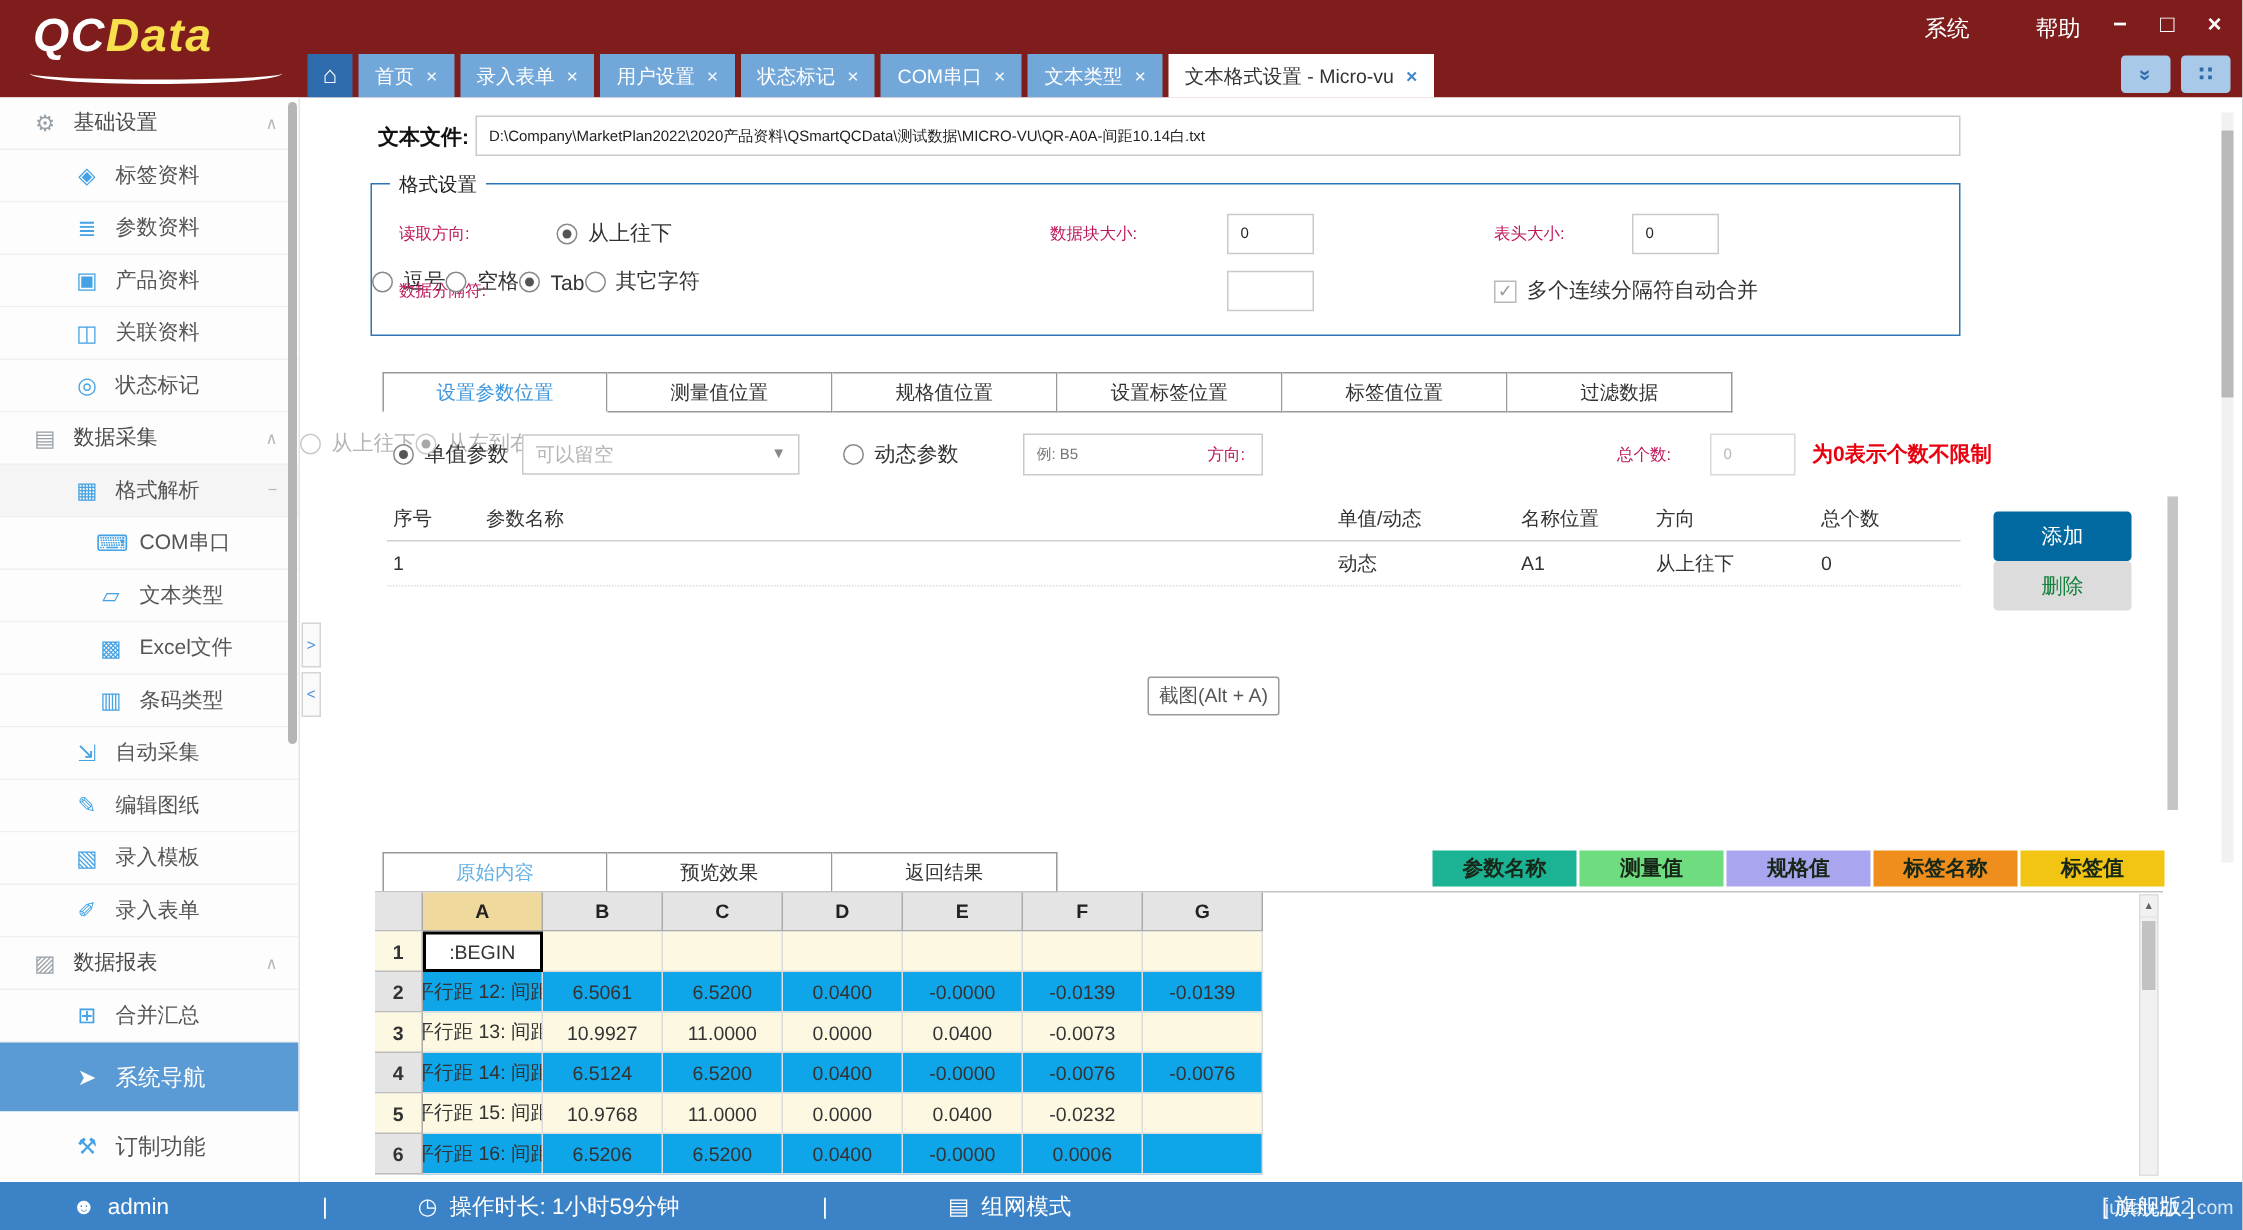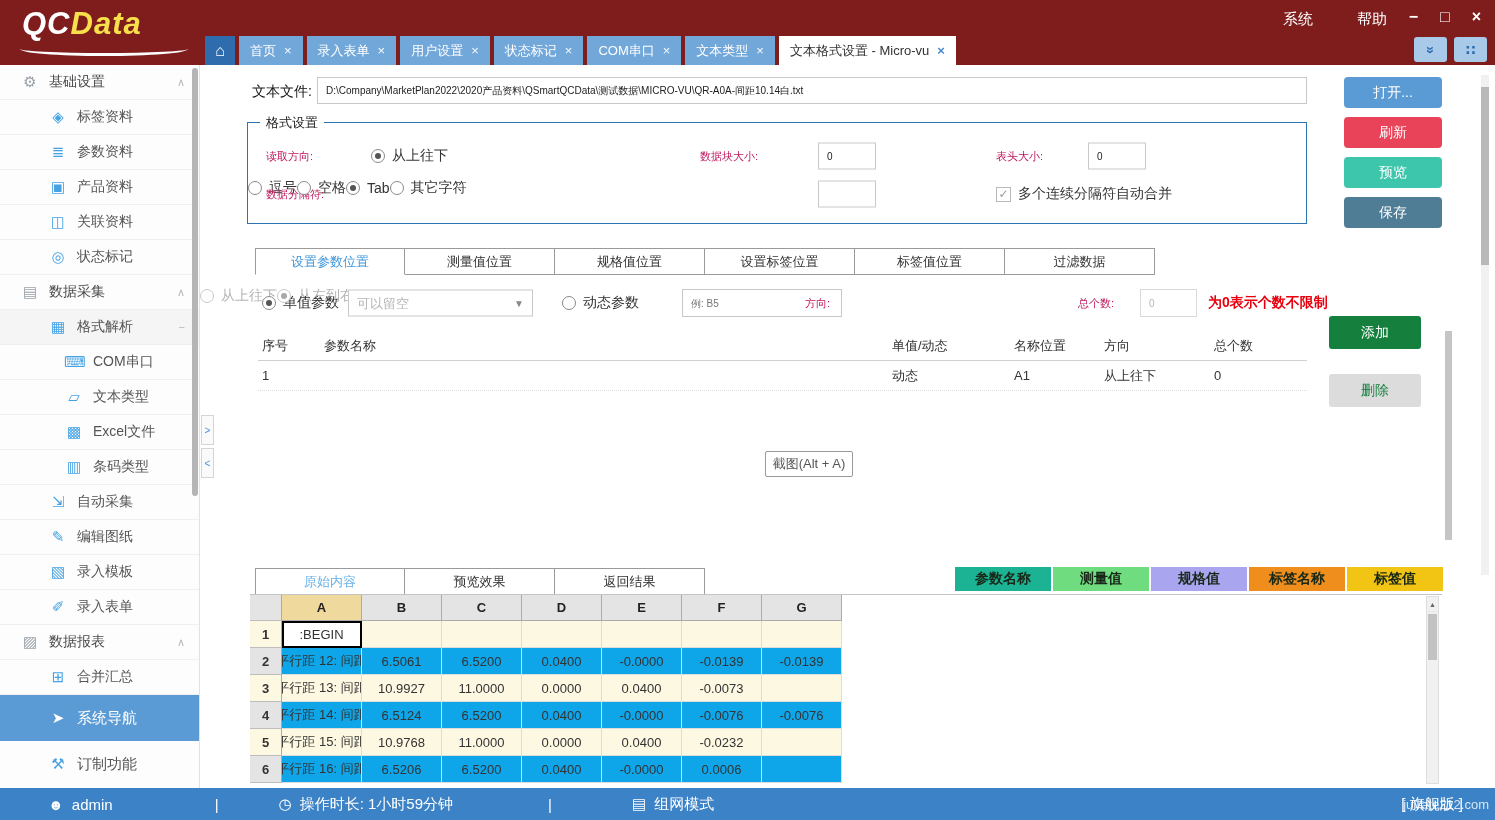--- a/index.html
+++ b/index.html
@@ -38,21 +38,21 @@
 .s-scroll{position:absolute;right:1px;top:3px;width:6px;height:428px;background:#b5b5b5;border-radius:3px}
 
 .statusbar{position:absolute;left:0;top:788px;width:1495px;height:32px;background:#3c82c6;color:#fff;display:flex;align-items:center;font-size:15px}
 .statusbar .sic{font-size:15px;margin-right:8px}
 .wm{position:absolute;right:6px;top:0;height:32px;width:230px}
 .wm .ed{position:absolute;right:26px;top:7px;font-size:15px;color:#fff}
 .wm .ov{position:absolute;right:0;top:9px;font-size:13px;color:rgba(255,255,255,.8)}
 
 .main{position:absolute;left:200px;top:65px;width:1295px;height:723px;background:#fff}
 .handle{position:absolute;left:1px;width:13px;height:30px;border:1px solid #d5d5d5;background:#fafafa;color:#4a90d9;font-size:10px;display:flex;align-items:center;justify-content:center}
-.flabel{position:absolute;left:52px;top:18px;font-size:14px;font-weight:normal;color:#111}
+.flabel{position:absolute;left:52px;top:18px;font-size:14px;font-weight:bold;color:#111}
 .inp{border:1px solid #c9c9c9;font-size:10px;padding:0 8px;color:#222;background:#fff}
 .inp.dis{color:#b5b5b5;border-color:#d9d9d9}
 #fileInput{position:absolute;left:117px;top:12px;width:990px;height:27px}
 .actions{position:absolute;left:1144px;top:12px;display:flex;flex-direction:column;gap:9px}
 .abtn{width:98px;height:31px;border-radius:4px;color:#fff;font-size:14px;display:flex;align-items:center;justify-content:center}
 .mscroll{position:absolute;left:1281px;top:10px;width:8px;height:500px;background:#f1f1f1}
 .mscroll .th{position:absolute;left:0;top:12px;width:8px;height:178px;background:#b9b9b9}
 
 .fset{position:absolute;left:47px;top:57px;width:1060px;height:102px;border:1px solid #2e75b6}
 .fs-title{position:absolute;left:12px;top:-9px;background:#fff;padding:0 6px;font-size:13px;color:#222}
@@ -83,21 +83,21 @@
 .selbox .ph{color:#b5b5b5;font-size:13px}
 .selbox .caret{color:#888;font-size:10px}
 .note{color:#e8000f;font-size:14px;font-weight:bold}
 
 .ptable{position:absolute;left:58px;top:266px;width:1049px;height:209px;background:#fff}
 .pt-head{display:flex;height:30px;border-bottom:1px solid #d0d0d0;align-items:center;font-size:13px;color:#333}
 .pt-row{display:flex;height:30px;border-bottom:1px dotted #ddd;align-items:center;font-size:13px;color:#333}
 .pt-c{padding-left:4px;overflow:hidden;white-space:nowrap}
 .shotbtn{position:absolute;left:565px;top:386px;width:88px;height:26px;border:1px solid #9a9a9a;border-radius:2px;background:#fff;color:#555;font-size:13px;display:flex;align-items:center;justify-content:center}
 #addBtn,#delBtn{position:absolute;left:1129px;width:92px;height:33px;border-radius:3px;font-size:14px;display:flex;align-items:center;justify-content:center}
-#addBtn{top:251px;background:#15803d;color:#fff}
+#addBtn{top:276px;background:#0369a1;color:#fff}
 #delBtn{top:309px;background:#dcdcdc;color:#15803d}
 .pscroll{position:absolute;left:1245px;top:266px;width:7px;height:209px;background:#f0f0f0}
 .pscroll .th{position:absolute;inset:0;background:#c5c5c5}
 
 #legend{position:absolute;left:755px;top:502px;display:flex;gap:2px}
 .lgbtn{width:96px;height:24px;display:flex;align-items:center;justify-content:center;font-size:14px;font-weight:bold;color:#182818}
 
 .topline{position:absolute;left:50px;top:529px;width:1192px;height:1px;background:#c4c4c4}
 .sheet{position:absolute;left:50px;top:530px;font-size:13px}
 .sh-row{display:flex}
@@ -269,26 +269,20 @@
     <div class="handle" style="top:350px">
         <span>&gt;</span>
       </div>
     <div class="handle" style="top:383px">
         <span>&lt;</span>
       </div>
 
     <div class="flabel">文本文件:</div>
     <input id="fileInput" class="inp" value="D:\Company\MarketPlan2022\2020产品资料\QSmartQCData\测试数据\MICRO-VU\QR-A0A-间距10.14白.txt" style="">
 
-    <div class="actions" id="actions">
-        <div class="abtn" style="background:#5b9bd5">打开...</div>
-        <div class="abtn" style="background:#e84358">刷新</div>
-        <div class="abtn" style="background:#3ec6ad">预览</div>
-        <div class="abtn" style="background:#4f7d96">保存</div>
-      </div>
     <div class="mscroll">
         <div class="th"></div>
       </div>
 
     <div class="fset">
       <div class="fs-title">格式设置</div>
       <div class="fr fr1">
         <span class="blb" style="left:18px">读取方向:</span>
         <span class="radio sel" style="left:123px">
             <span class="dot"></span>

